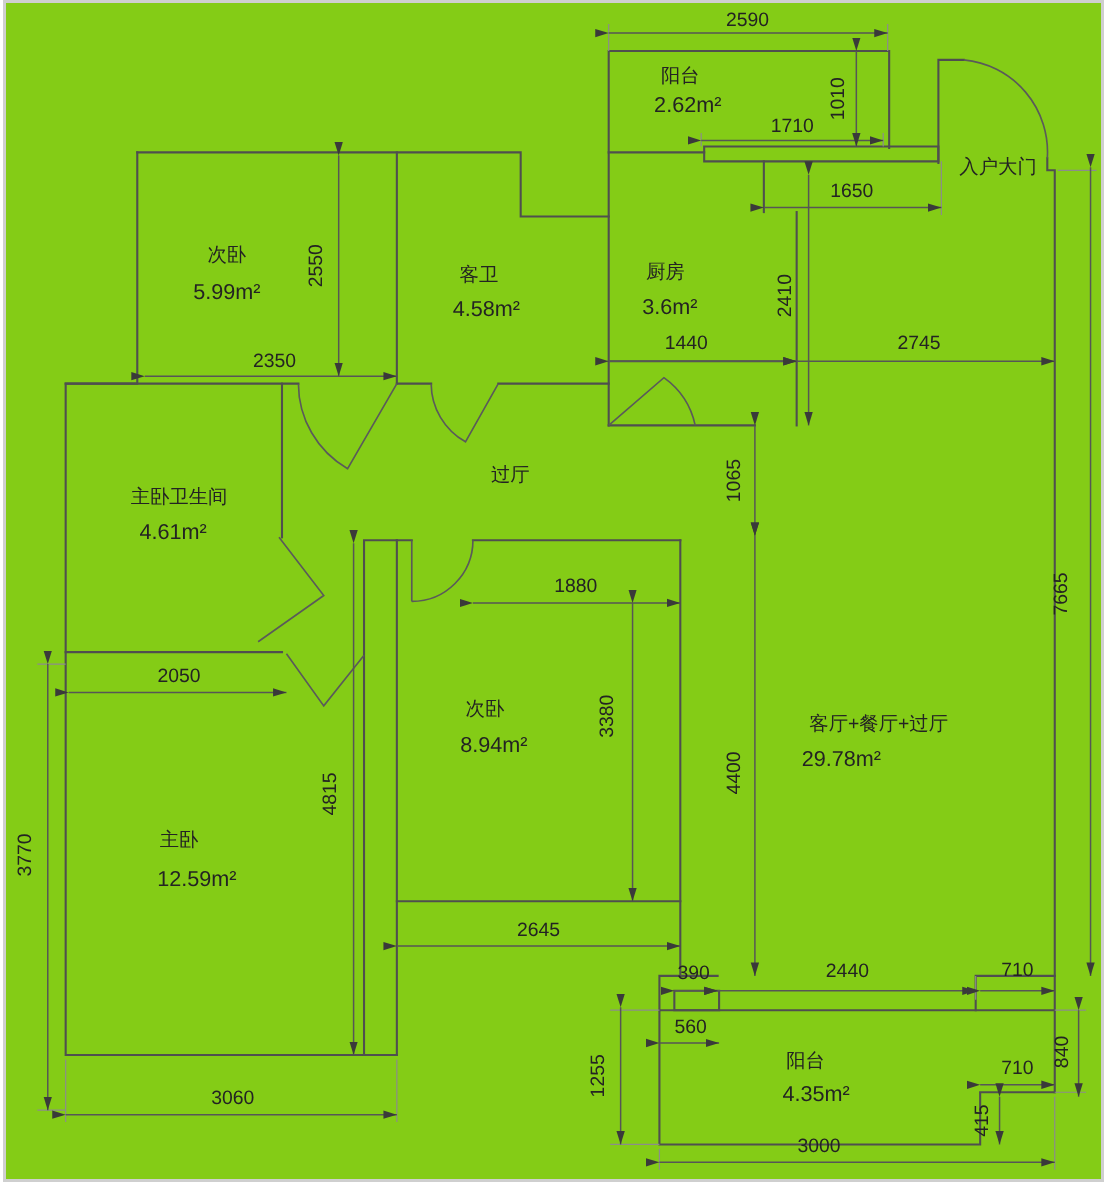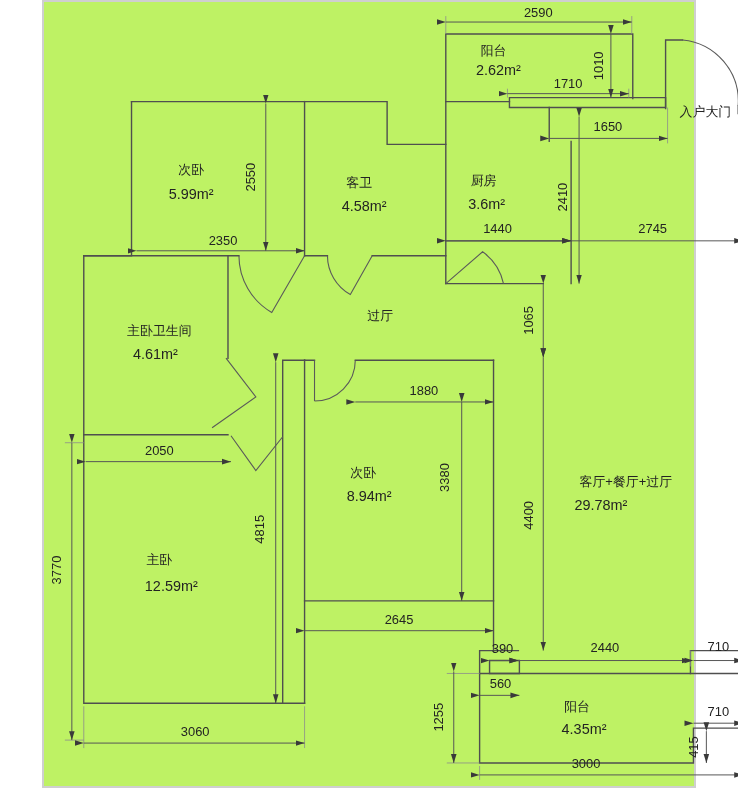--- a/index.html
+++ b/index.html
@@ -1,18 +1,18 @@
 <!DOCTYPE html>
 <html><head>
 <meta charset="utf-8">
 <style>
   html,body{margin:0;padding:0;background:#ffffff;}
   #canvas{
-    position:relative;width:654px;height:788px;margin:0 auto;
-    background:#bef264;border:2px solid #cfcfcf;box-sizing:border-box;
+    position:relative;width:734px;height:788px;margin:0 auto;
+    background:#84cc16;border:2px solid #cfcfcf;box-sizing:border-box;
     font-family:"Liberation Sans", sans-serif;
   }
   svg{display:block;}
   .wall{stroke:#4f4f4f;stroke-width:1.4;fill:none;stroke-linecap:square;}
   .door{stroke:#5a5a5a;stroke-width:1.1;fill:none;}
   .dimline{stroke:#565656;stroke-width:1;fill:none;}
   .ext{stroke:#8c8c8c;stroke-width:0.8;fill:none;}
   text{fill:#232323;}
   .rname{font-size:13px;text-anchor:middle;}
   .rarea{font-size:14.5px;text-anchor:middle;}

